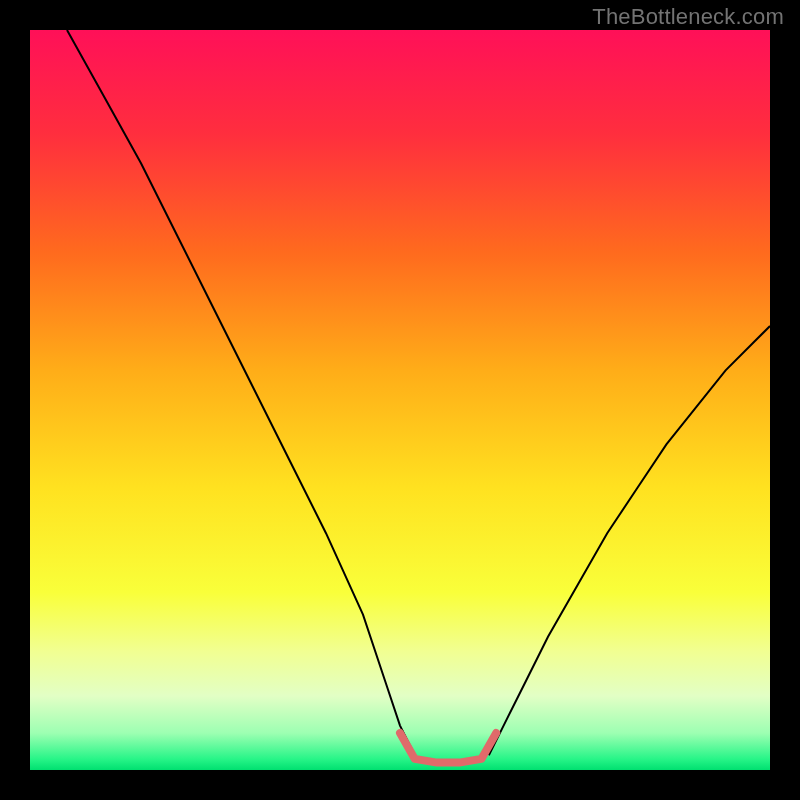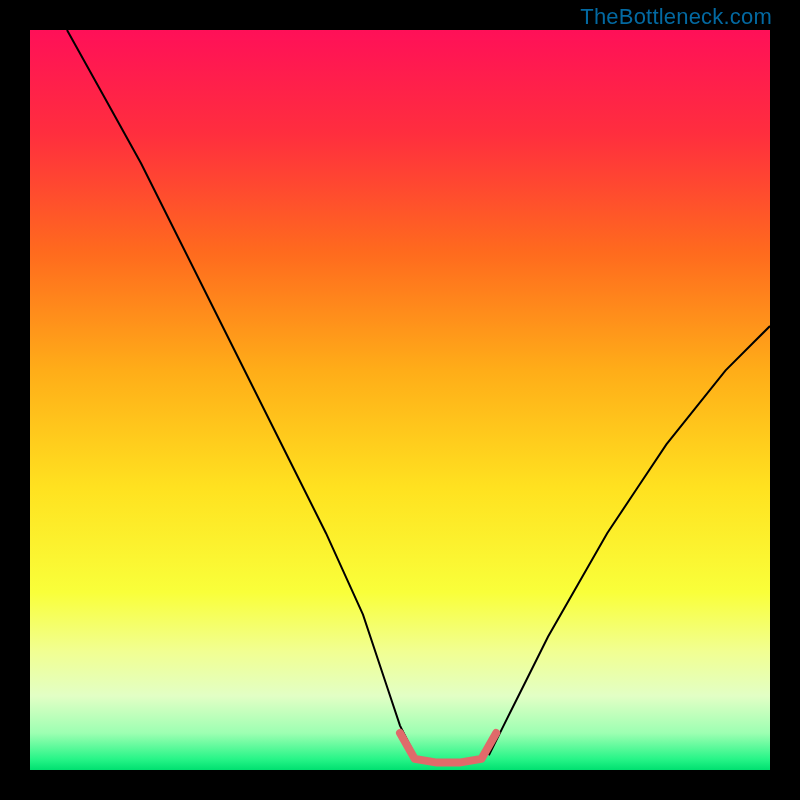--- a/index.html
+++ b/index.html
@@ -13,22 +13,22 @@
   }
   .frame {
     position: relative;
     width: 800px;
     height: 800px;
     background: #000;
   }
   .watermark {
     position: absolute;
     top: 4px;
-    right: 28px;
-    color: #0369a1;
+    right: 16px;
+    color: #737373;
     font-size: 22px;
     font-weight: 500;
     letter-spacing: 0.2px;
     z-index: 4;
   }
   .plot-outer {
     position: absolute;
     left: 30px;
     top: 30px;
     width: 740px;

